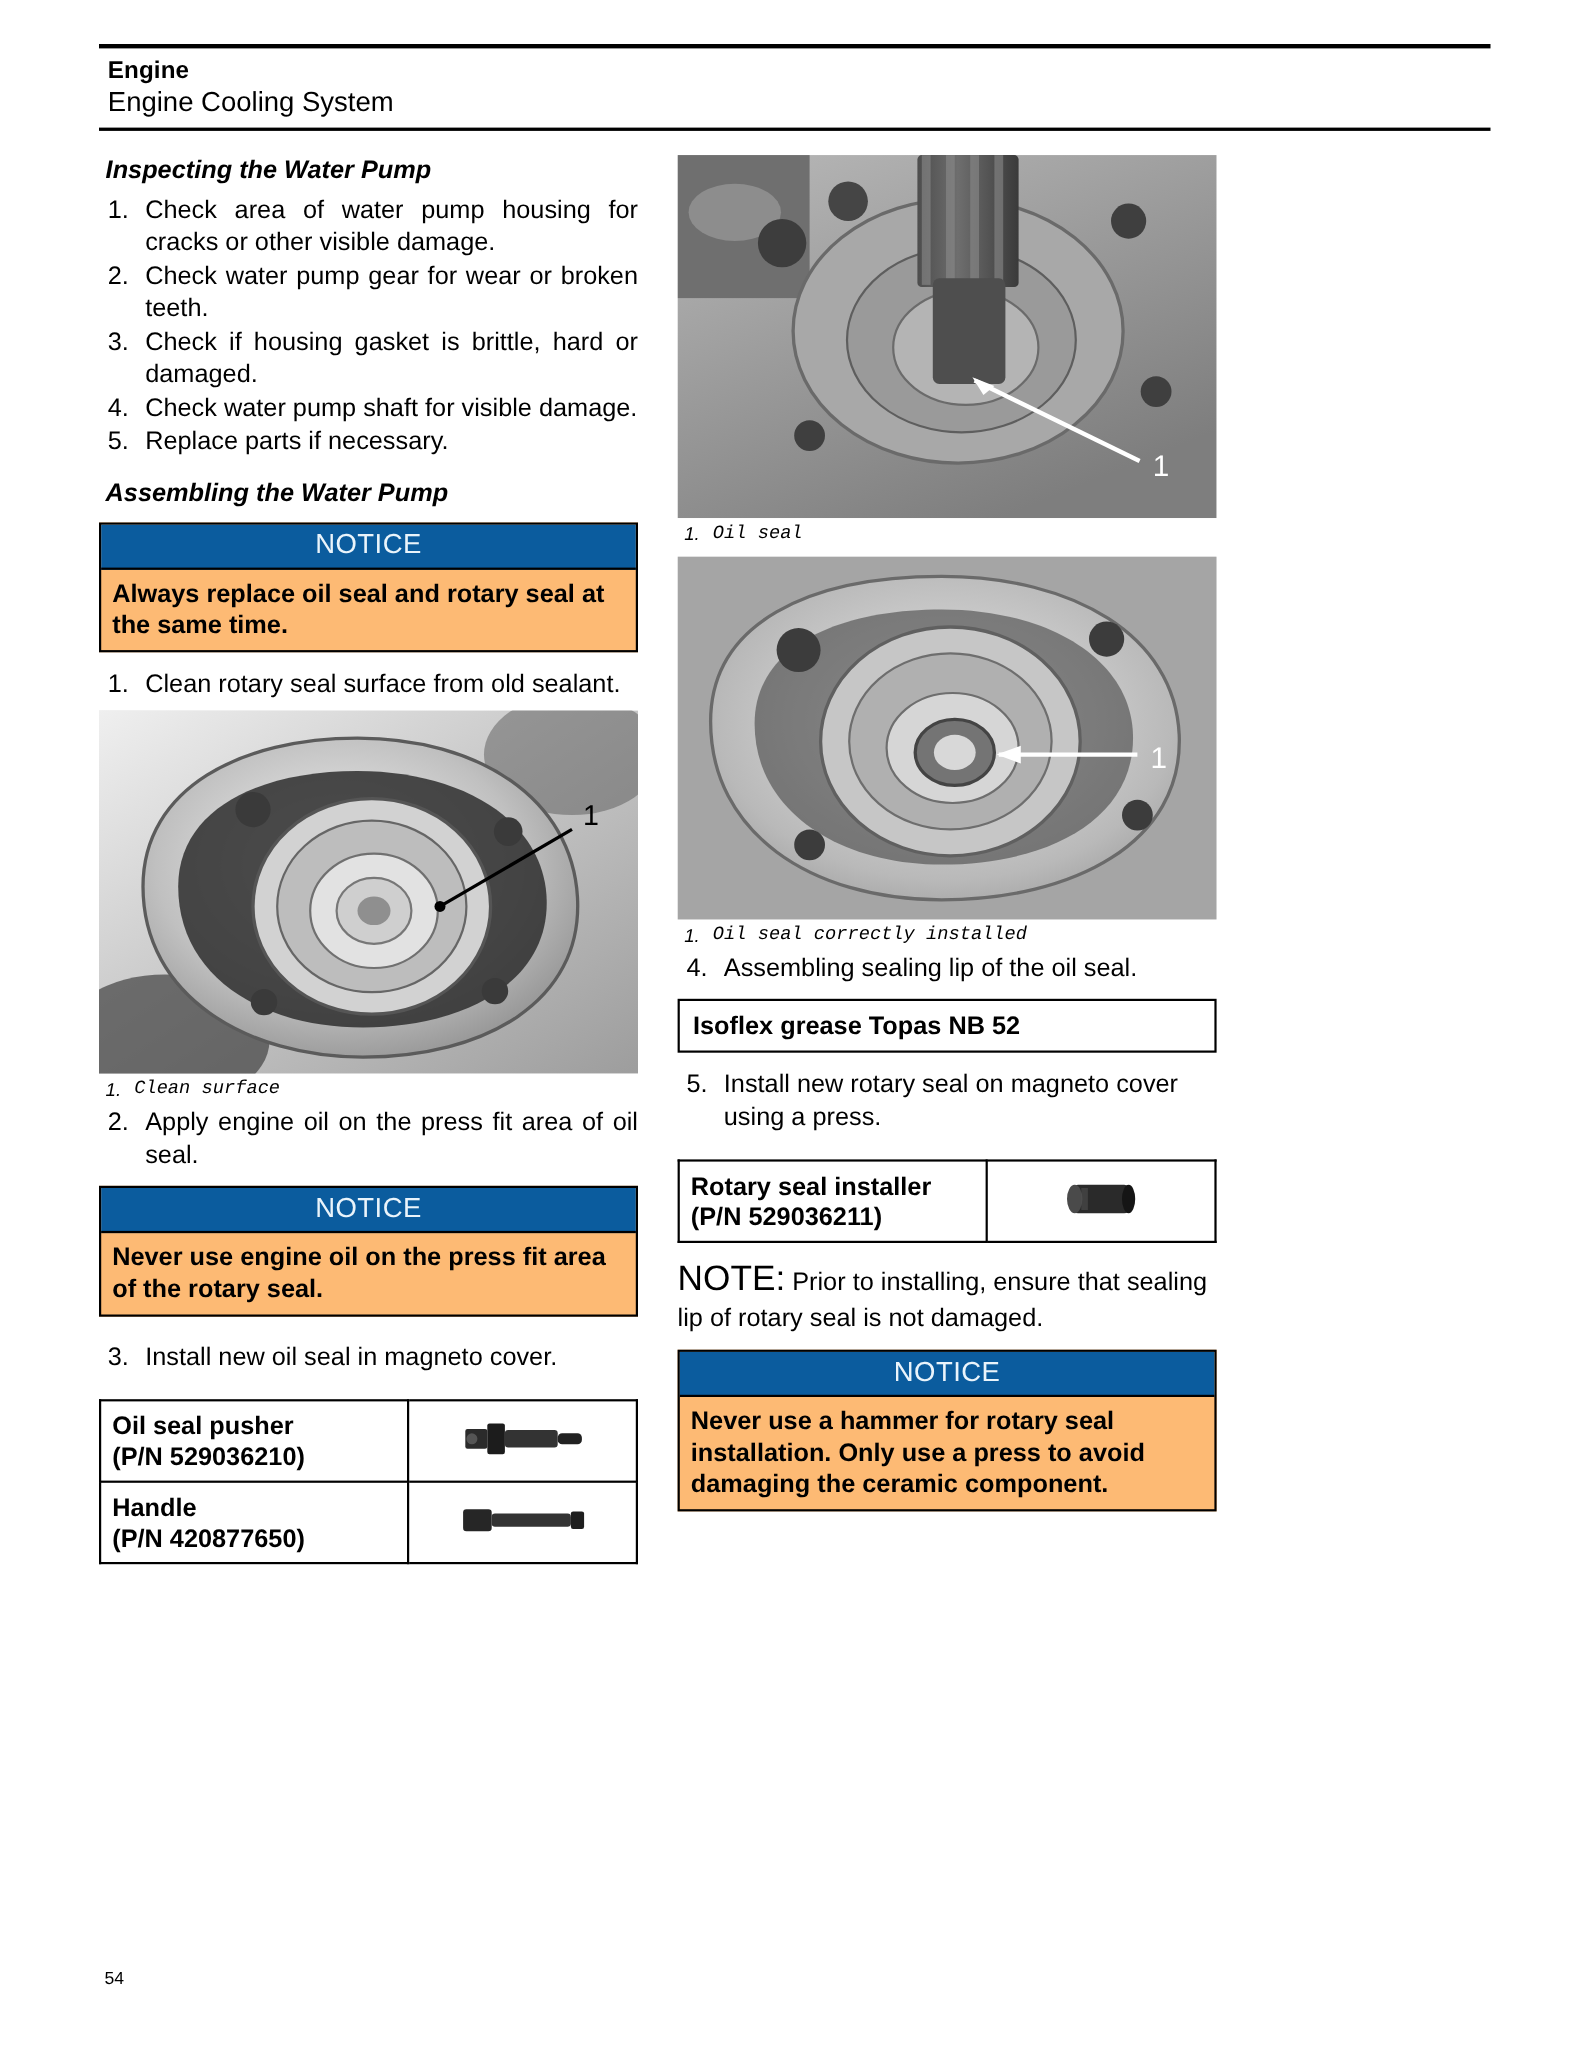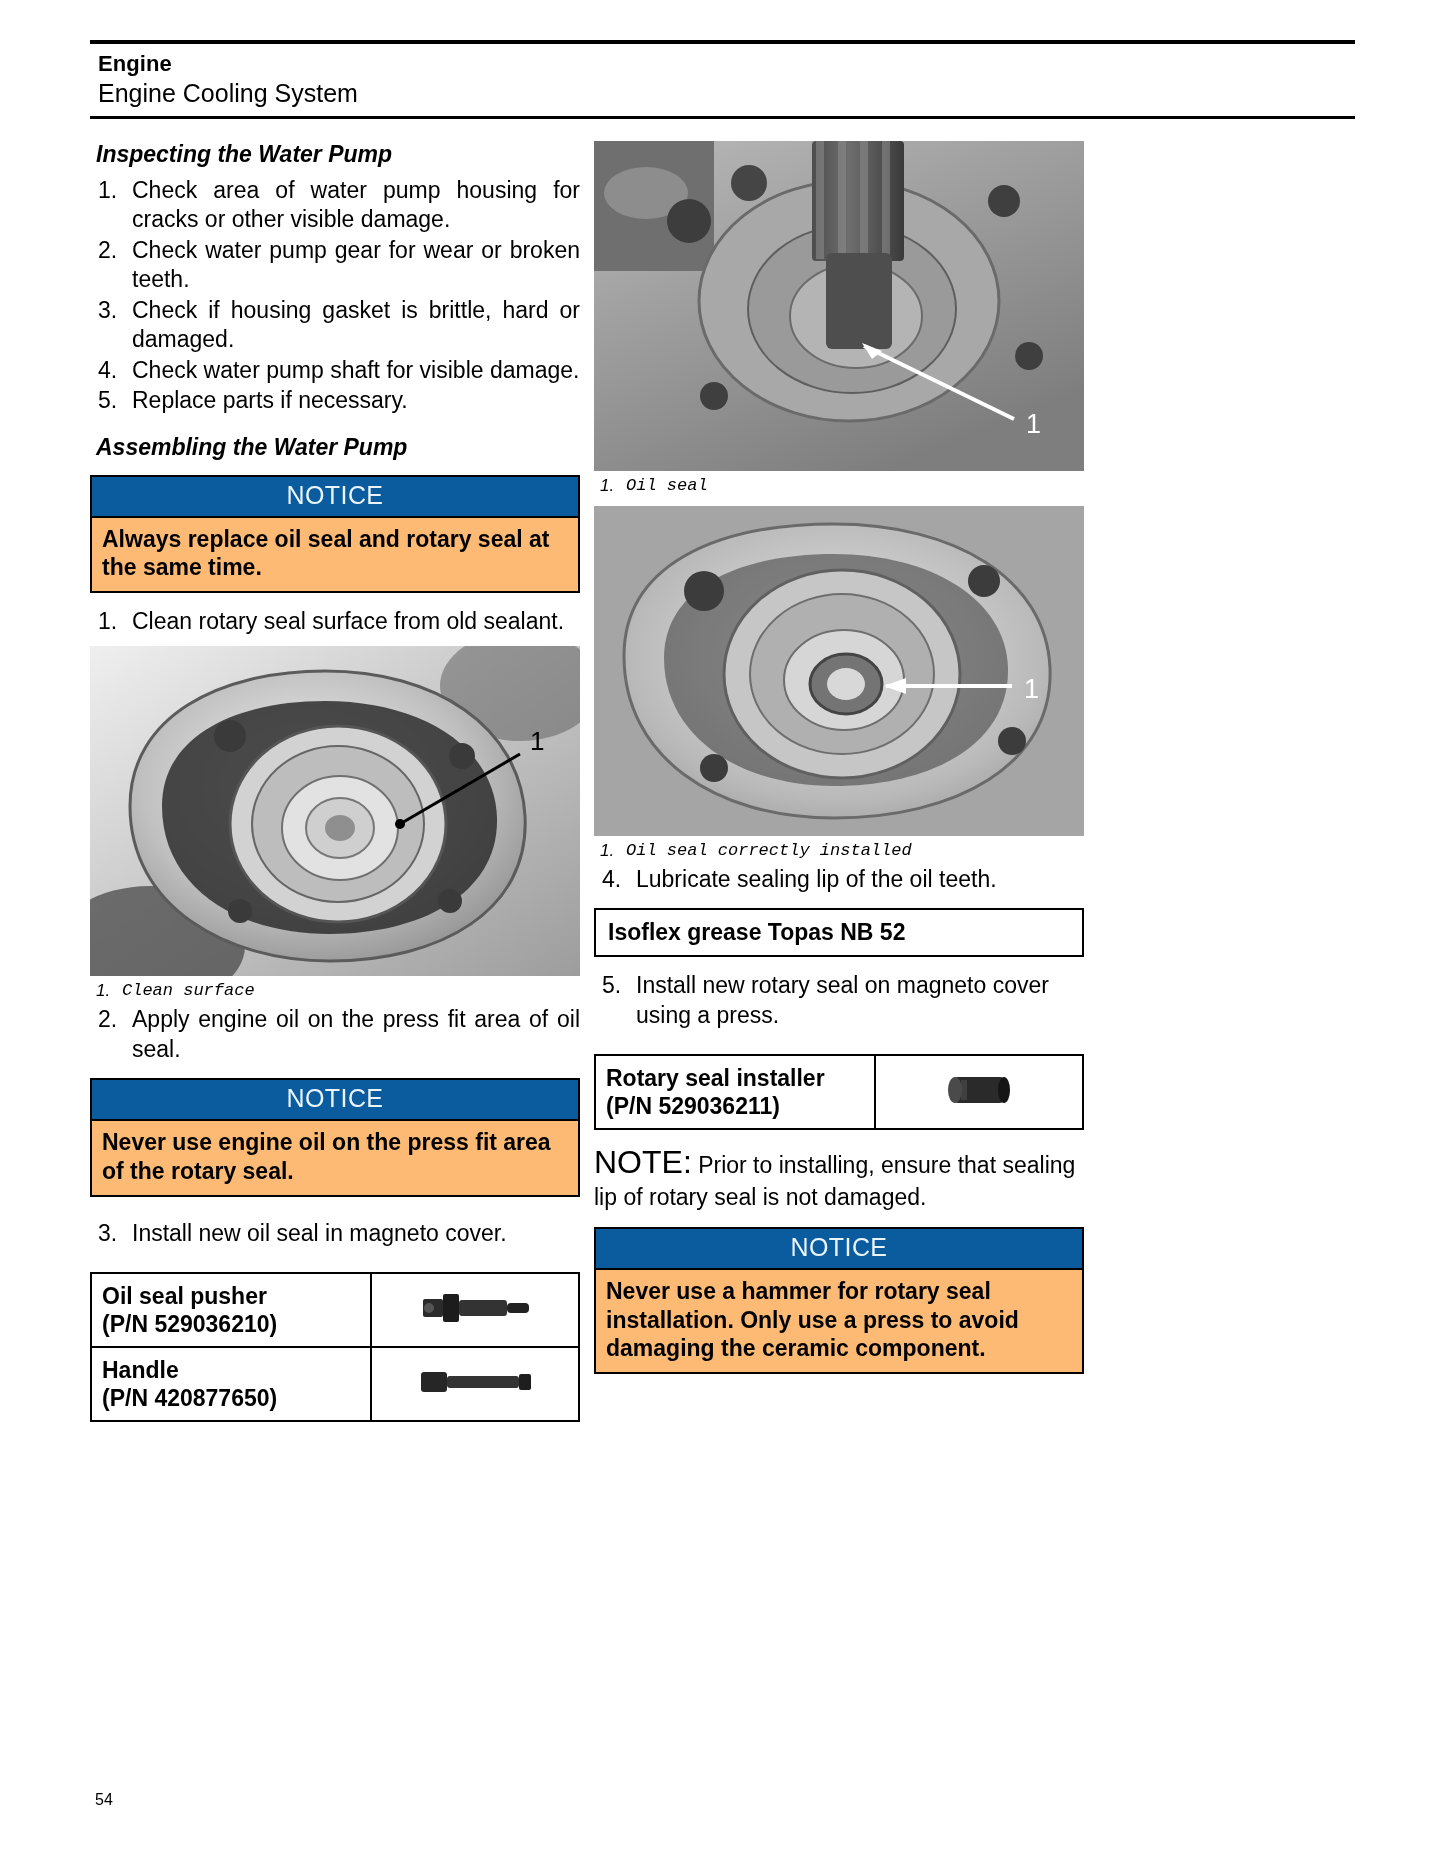--- a/index.html
+++ b/index.html
@@ -28,21 +28,21 @@
     padding:7px 0 2px 8px;
   }
   .hdr-sub{
     font-size:25px; font-weight:normal;
     padding:0 0 8px 8px;
   }
 
   
   .cols{
     display:flex;
-    gap:14px;
+    gap:36px;
     margin-top:22px;
     align-items:flex-start;
   }
   .col{ width:490px; flex:0 0 490px; }
 
   
   .sec-head{
     font-size:23px;
     font-weight:bold;
     font-style:italic;
@@ -380,21 +380,21 @@
         </svg>
         <div class="cap">
           <span class="cnum">1.</span>
           <span class="ctxt">Oil seal correctly installed</span>
         </div>
       </div>
 
       <ol class="steps">
         <li>
           <span class="num">4.</span>
-          <span class="txt nojust">Lubricate sealing lip of the oil teeth.</span>
+          <span class="txt nojust">Assembling sealing lip of the oil seal.</span>
         </li>
       </ol>
 
       <div class="plainbox">Isoflex grease Topas NB 52</div>
 
       <ol class="steps">
         <li>
           <span class="num">5.</span>
           <span class="txt nojust">Install new rotary seal on magneto cover using a press.</span>
         </li>

